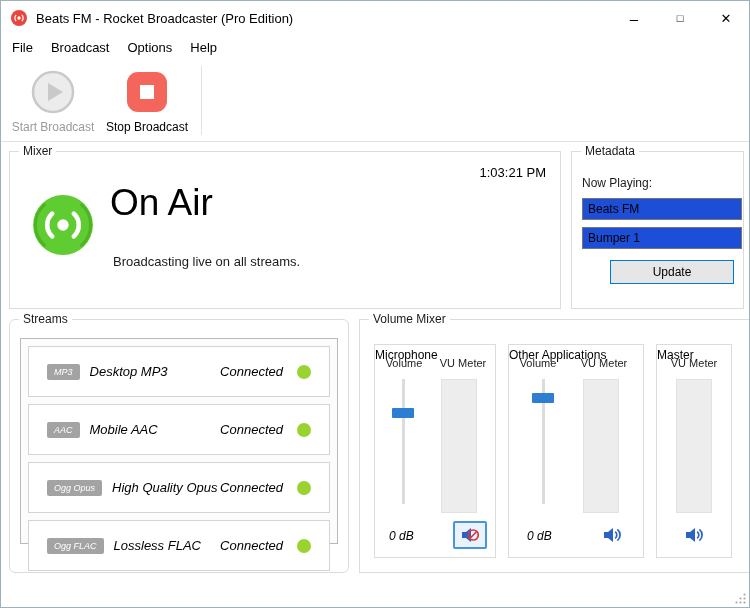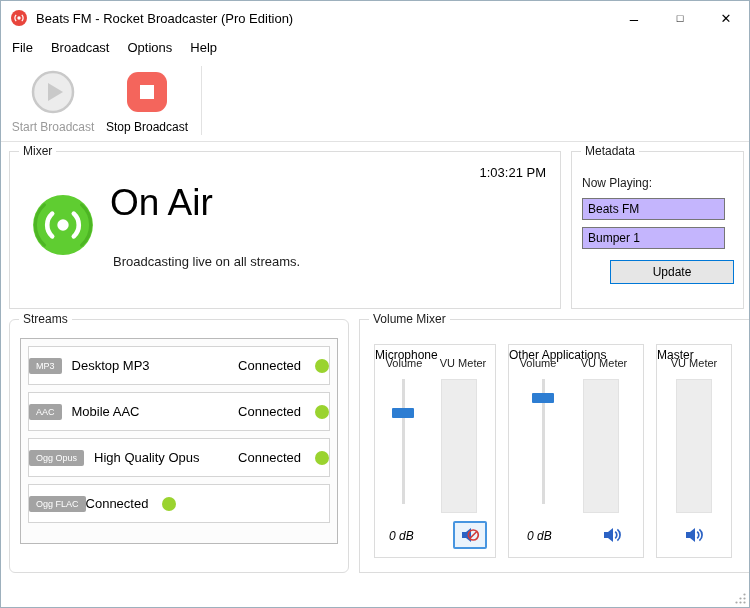--- a/index.html
+++ b/index.html
@@ -57,40 +57,40 @@
   
   .gb-status { left: 8px; top: 150px; width: 552px; height: 158px; }
   .status-clock { position: absolute; right: 14px; top: 13px; font-size: 13px; color: #000; }
   .onair-icon { position: absolute; left: 20px; top: 40px; }
   .status-headline { position: absolute; left: 100px; top: 30px; font-size: 37px; color: #000; }
   .status-subtext { position: absolute; left: 103px; top: 102px; font-size: 13px; color: #1b1b1b; }
   
   .gb-metadata { left: 570px; top: 150px; width: 173px; height: 158px; }
   .np-label { position: absolute; left: 10px; top: 24px; font-size: 12px; color: #1b1b1b; }
   .meta-input {
-    position: absolute; left: 10px; width: 143px; height: 22px;
+    position: absolute; left: 10px; width: 160px; height: 22px;
     border: 1px solid #767676; font-size: 12px; padding: 0 5px;
-    font-family: "Liberation Sans", "DejaVu Sans", sans-serif; color: #000; background: #c4b5fd;
+    font-family: "Liberation Sans", "DejaVu Sans", sans-serif; color: #000; background: #1d4ed8;
   }
   .meta-input.f1 { top: 46px; }
   .meta-input.f2 { top: 75px; }
   .update-btn {
     position: absolute; left: 38px; top: 108px; width: 124px; height: 24px;
     background: #e6e6e6; border: 1px solid #0078d7; font-size: 12px; color: #000;
     font-family: "Liberation Sans", "DejaVu Sans", sans-serif; cursor: default;
   }
   
   .gb-streams { left: 8px; top: 318px; width: 340px; height: 254px; border-radius: 6px; }
   .stream-panel {
     position: absolute; left: 10px; top: 18px; width: 318px; height: 206px;
     border: 1px solid #b9b9b9; background: #fcfcfc; padding: 7px;
   }
   .stream-row {
-    height: 39px; margin-bottom: 7px; border: 1px solid #d4d4d4; background: #fff;
-    display: flex; align-items: center; padding: 0 0;
+    height: 51px; margin-bottom: 7px; border: 1px solid #d4d4d4; background: #fff;
+    display: flex; align-items: center; padding: 0 18px; font-style: italic;
   }
   .stream-row:last-child { margin-bottom: 0; }
   .stream-badge {
     background: #a3a3a3; color: #fff; font-size: 9px; padding: 3px 7px;
     border-radius: 2px; white-space: nowrap; flex: 0 0 auto;
   }
   .stream-name { flex: 1 1 auto; margin-left: 10px; font-size: 13px; color: #000; }
   .stream-status { font-size: 13px; color: #000; margin-right: 14px; }
   .stream-dot { width: 14px; height: 14px; border-radius: 50%; background: #9ad32f; flex: 0 0 auto; }
   
@@ -221,20 +221,21 @@
 
       <div class="stream-row">
         <span class="stream-badge">Ogg Opus</span>
         <span class="stream-name">High Quality Opus</span>
         <span class="stream-status">Connected</span>
         <span class="stream-dot"></span>
       </div>
 
       <div class="stream-row">
         <span class="stream-badge">Ogg FLAC</span>
+        <span class="stream-name">Lossless FLAC</span>
         <span class="stream-status">Connected</span>
         <span class="stream-dot"></span>
       </div>
 
     </div>
   </div>
 
   <div class="groupbox gb-mixer">
     <span class="gb-label">Volume Mixer</span>
 

